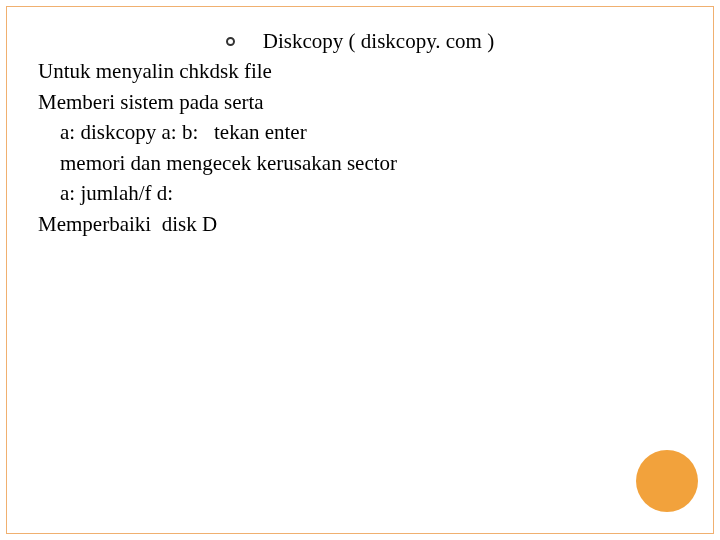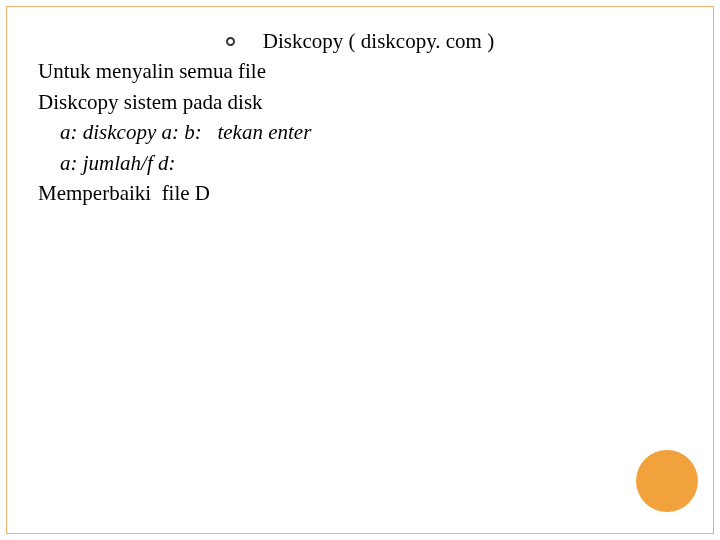--- a/index.html
+++ b/index.html
@@ -39,21 +39,21 @@
     gap: 28px;
   }
   .bullet {
     width: 9px;
     height: 9px;
     border: 2px solid #333;
     border-radius: 50%;
     display: inline-block;
     flex-shrink: 0;
   }
-  .indent1 { padding-left: 22px; font-style: italic; }
+  .indent1 { padding-left: 22px; }
   .circle-deco {
     position: absolute;
     right: 22px;
     bottom: 28px;
     width: 62px;
     height: 62px;
     background: #f2a23c;
     border-radius: 50%;
   }
 </style>
@@ -62,23 +62,24 @@
 
 <div class="frame"></div>
 
 <div class="content">
 
   <div class="center-row">
     <span class="bullet"></span>
     <span>Diskcopy ( diskcopy. com )</span>
   </div>
 
-  <div class="row">Untuk menyalin semua file</div>
-  <div class="row">Diskcopy sistem pada disk</div>
+  <div class="row">Untuk menyalin chkdsk file</div>
+  <div class="row">Memberi sistem pada serta</div>
   <div class="row indent1">a: diskcopy a: b:   tekan enter</div>
 
 
+  <div class="row indent1">memori dan mengecek kerusakan sector</div>
   <div class="row indent1">a: jumlah/f d:</div>
-  <div class="row">Memperbaiki  file D</div>
+  <div class="row">Memperbaiki  disk D</div>
 
 </div>
 
 <div class="circle-deco"></div>
 
 </body></html>

